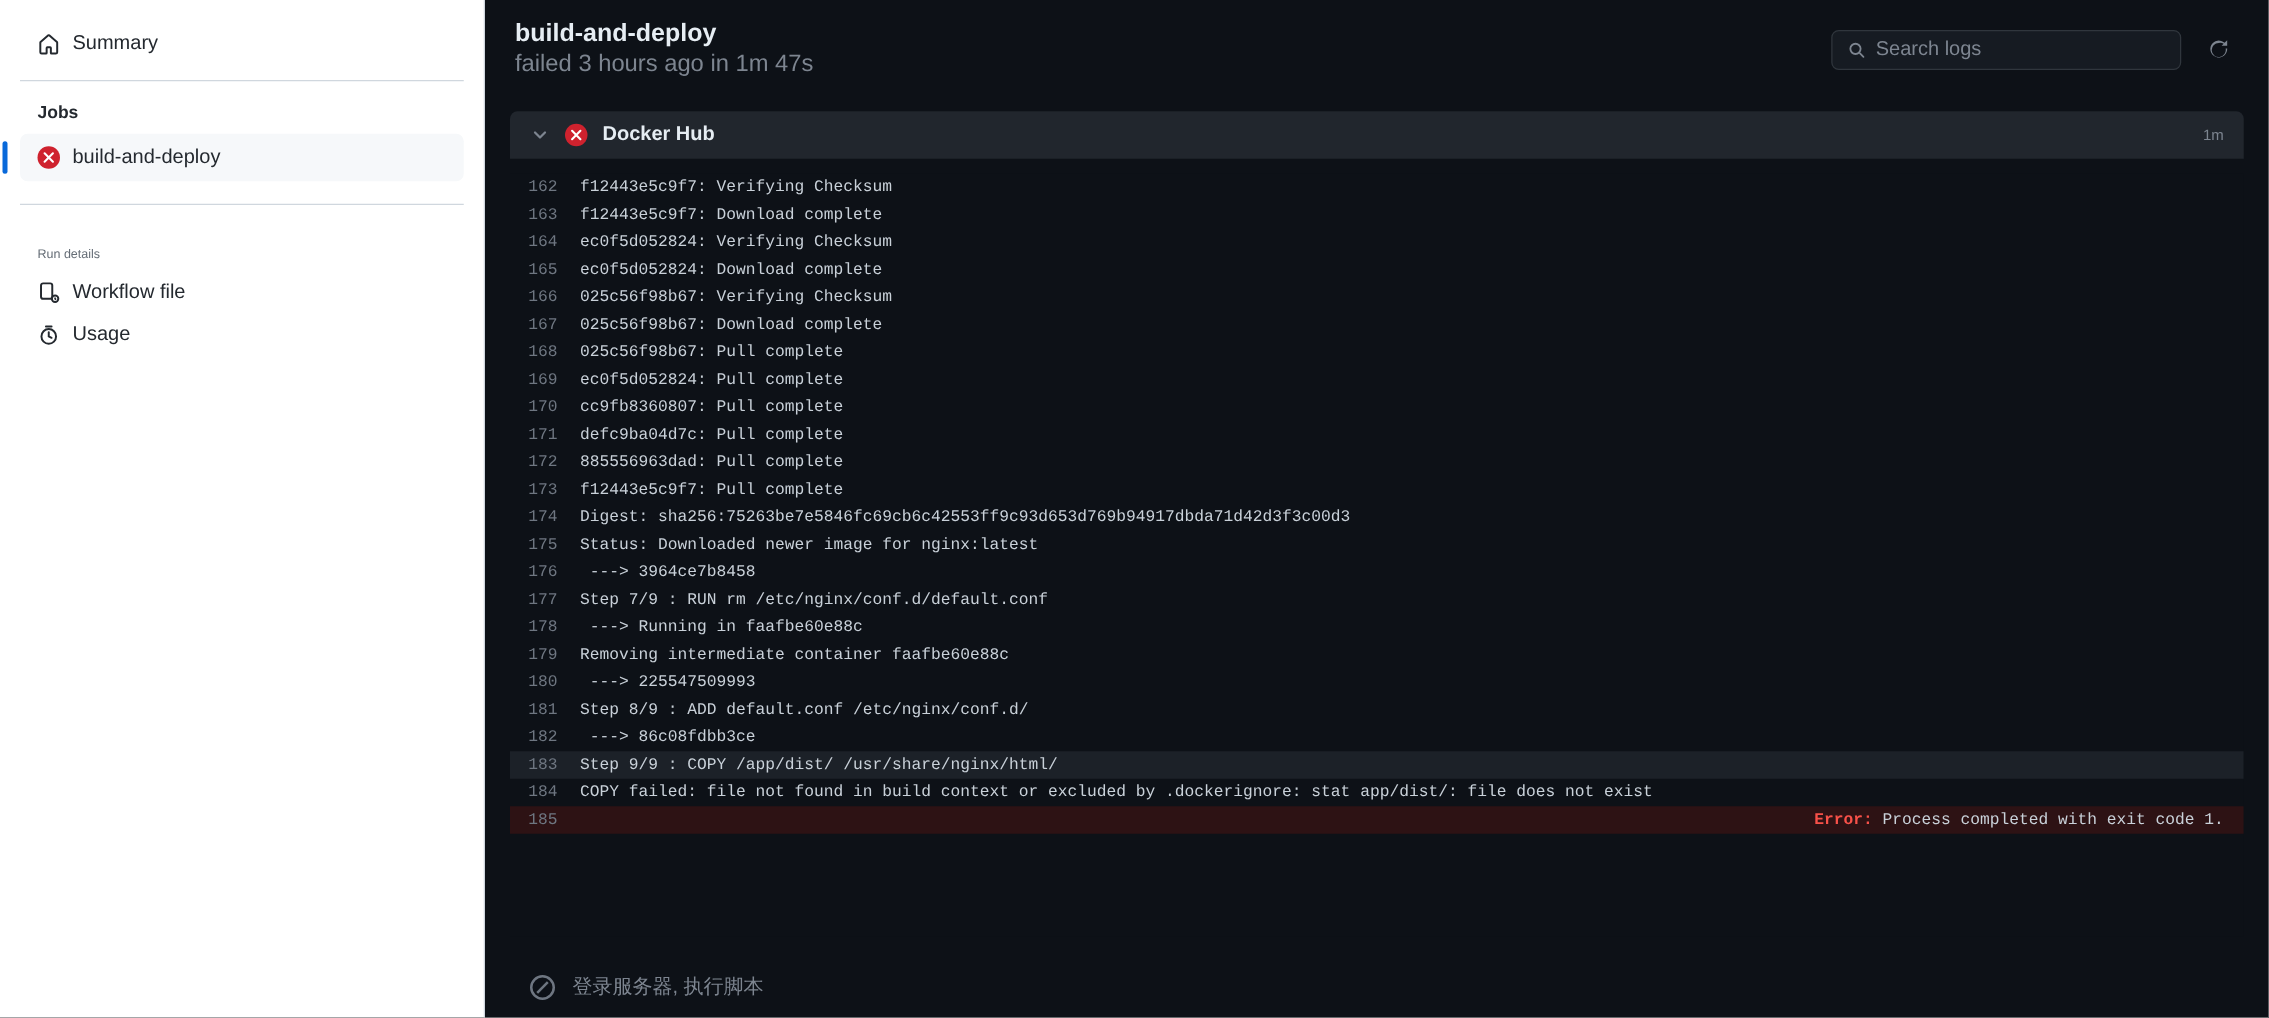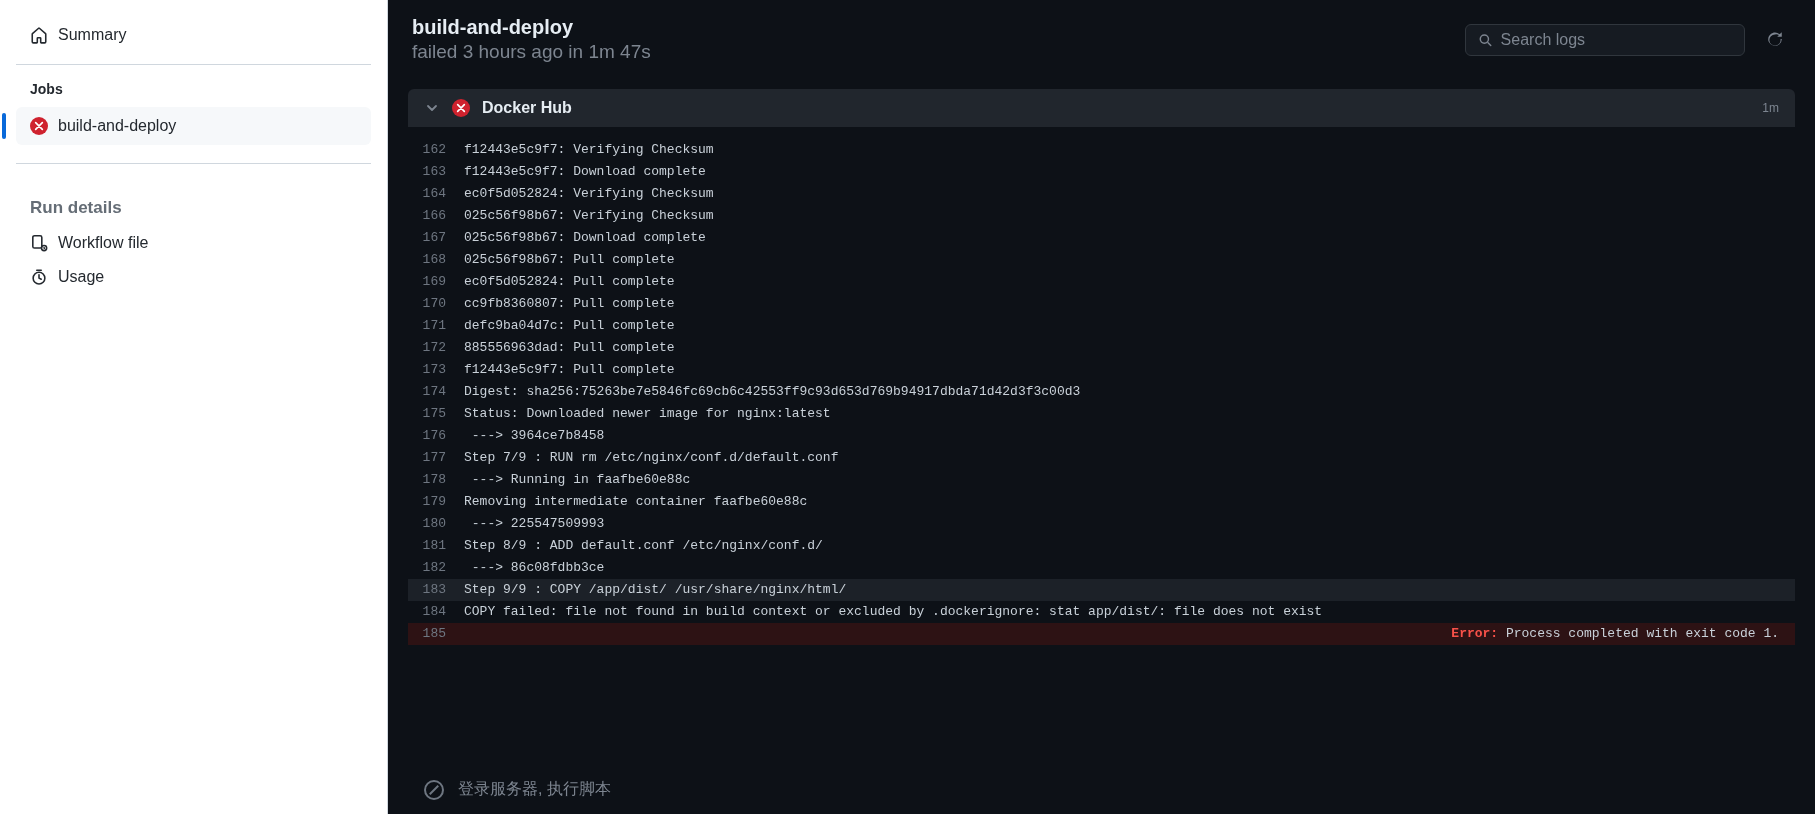--- a/index.html
+++ b/index.html
@@ -54,22 +54,22 @@
   position: absolute;
   left: -14px;
   top: 6px;
   bottom: 6px;
   width: 4px;
   border-radius: 4px;
   background: #0969da;
 }
 .sidebar-job-label { font-size: 16px; }
 .sidebar-details-heading {
-  font-size: 17px;
-  font-weight: 700;
+  font-size: 10px;
+  font-weight: 400;
   color: #656d76;
   padding: 18px 14px 8px 14px;
 }
 .sidebar-link {
   display: flex;
   align-items: center;
   gap: 10px;
   padding: 8px 14px;
   cursor: pointer;
   border-radius: 6px;
@@ -283,20 +283,24 @@
       </div>
       <div class="log-line">
         <span class="lineno">163</span>
         <span class="logtext">f12443e5c9f7: Download complete</span>
       </div>
       <div class="log-line">
         <span class="lineno">164</span>
         <span class="logtext">ec0f5d052824: Verifying Checksum</span>
       </div>
       <div class="log-line">
+        <span class="lineno">165</span>
+        <span class="logtext">ec0f5d052824: Download complete</span>
+      </div>
+      <div class="log-line">
         <span class="lineno">166</span>
         <span class="logtext">025c56f98b67: Verifying Checksum</span>
       </div>
       <div class="log-line">
         <span class="lineno">167</span>
         <span class="logtext">025c56f98b67: Download complete</span>
       </div>
       <div class="log-line">
         <span class="lineno">168</span>
         <span class="logtext">025c56f98b67: Pull complete</span>

